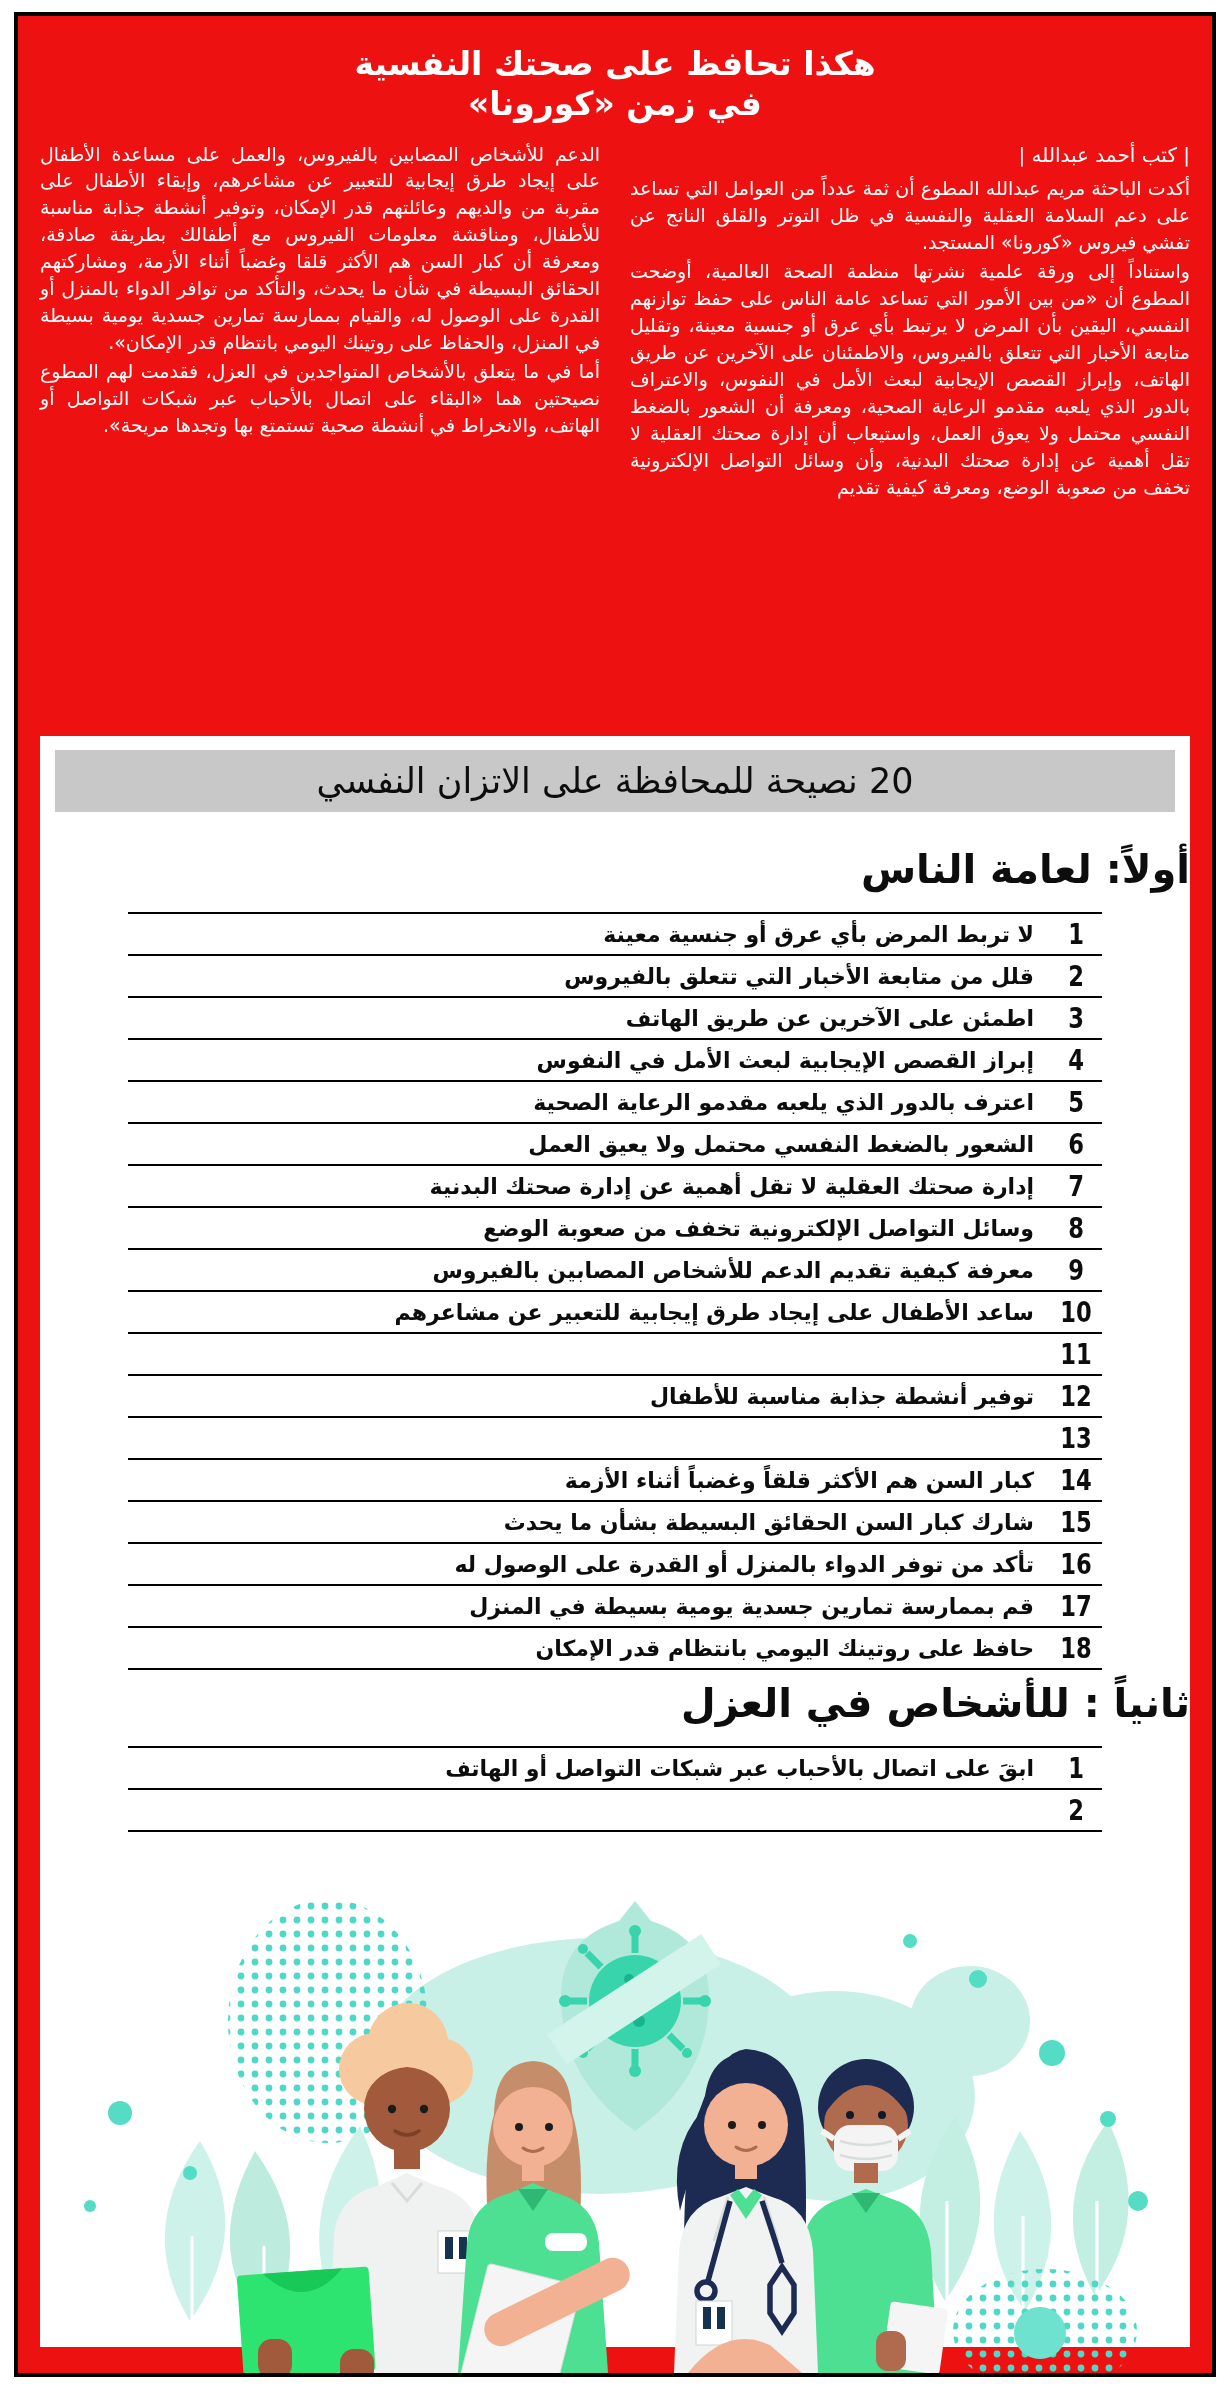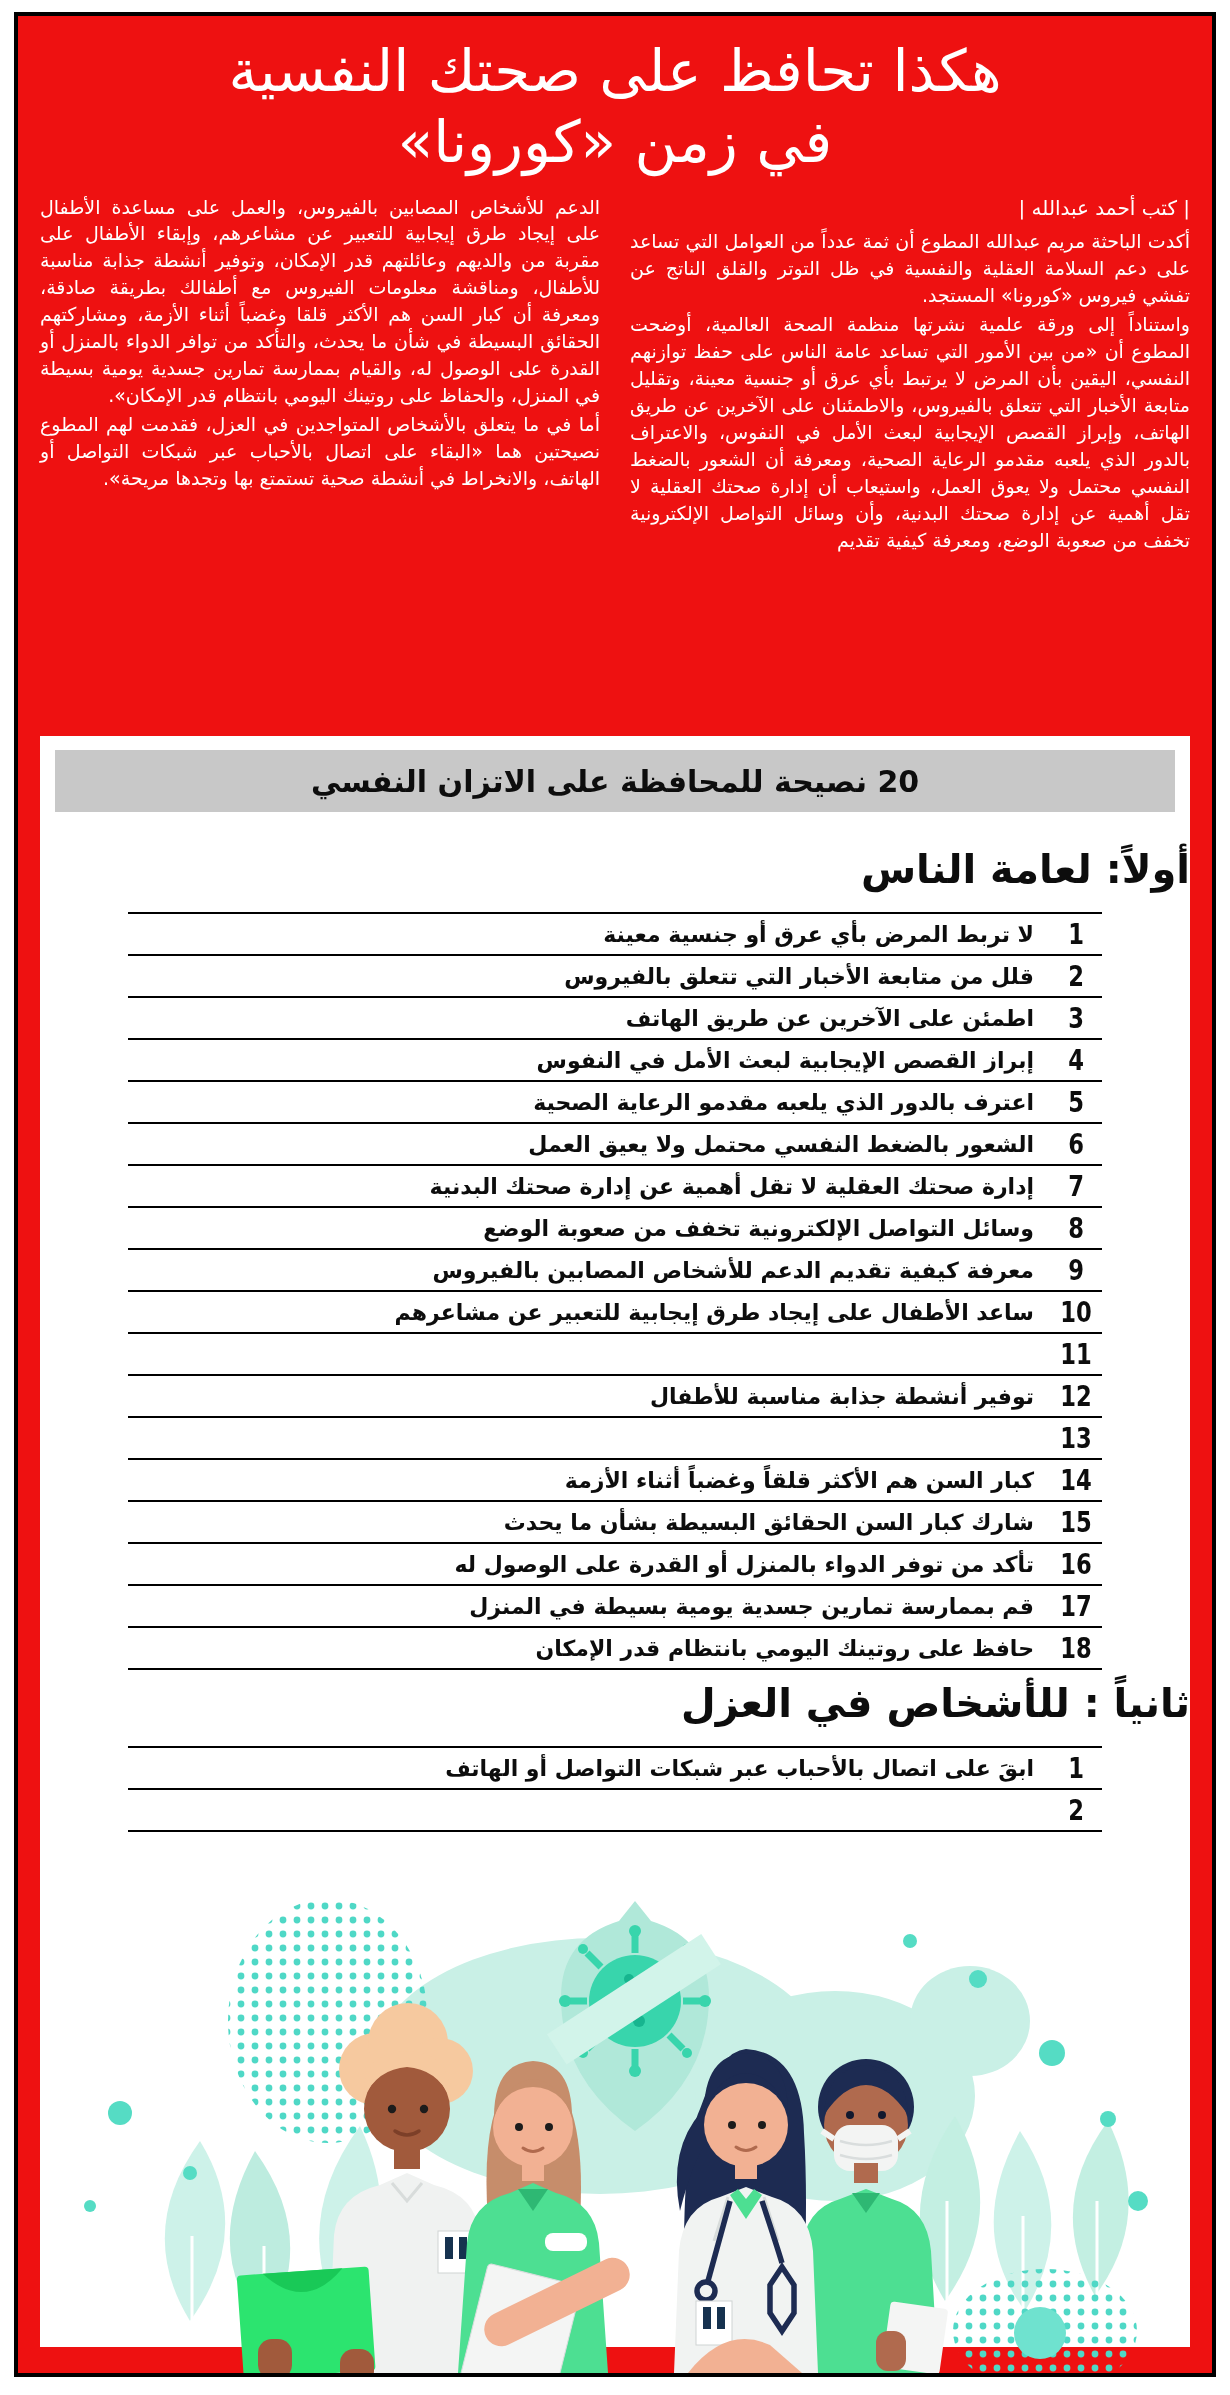--- a/index.html
+++ b/index.html
@@ -6,29 +6,29 @@
     --red:#ee1111; --gray:#c8c8c8; --ink:#0d0d0d;
     --mint:#c9f0e6; --mint2:#b0e8d9; --teal:#38d5ac; --teal2:#4fd8c6;
     --scrub:#4ddf92; --navy:#1d2b52; --coat:#f1f3f2;
   }
   *{box-sizing:border-box;margin:0;padding:0;}
   html,body{background:#fff;}
   body{font-family:"DejaVu Sans","Liberation Sans",sans-serif;width:1230px;height:2395px;position:relative;overflow:hidden;}
   .page{position:absolute;inset:0;background:#fff;}
   .frame{position:absolute;left:14px;right:14px;top:12px;bottom:18px;background:var(--red);border:4px solid #000;}
   
-  .main-title{color:#fff;text-align:center;font-weight:400;font-size:58px;line-height:1.22;margin-top:20px;letter-spacing:-1px;}
+  .main-title{color:#fff;text-align:center;font-weight:700;font-size:33px;line-height:1.22;margin-top:28px;letter-spacing:-1px;}
   .article{display:flex;direction:rtl;gap:30px;padding:0 22px;margin-top:16px;color:#fff;height:560px;overflow:hidden;}
   .col{flex:1;font-size:19px;line-height:1.42;text-align:justify;}
   .byline{font-size:20px;margin-bottom:6px;}
   .col p{margin-bottom:2px;}
   
   .panel{position:absolute;top:720px;left:22px;right:22px;bottom:26px;background:#fff;color:var(--ink);}
   .banner{background:var(--gray);margin:14px 15px 0;height:62px;display:flex;align-items:center;justify-content:center;}
-  .banner span{font-size:30px;font-weight:700;letter-spacing:-1px;}
+  .banner span{font-size:35px;font-weight:400;letter-spacing:-1px;}
   .section-heading{font-size:40px;font-weight:800;margin:34px 0 20px;letter-spacing:-1px;}
   .tip-list{border-top:2px solid #000;margin:0 88px;}
   .tip-row{display:flex;direction:rtl;align-items:center;gap:20px;height:42px;border-bottom:2px solid #000;padding:0 4px;}
   .tip-num{min-width:44px;text-align:center;font-size:29px;font-weight:800;display:inline-block;transform:scaleX(.78);}
   .tip-text{font-size:22px;font-weight:700;white-space:nowrap;}
   .section2{margin-top:10px;}
   
   .illus{position:absolute;left:0;right:0;bottom:-26px;height:472px;width:100%;display:block;}
 </style>
 </head>

